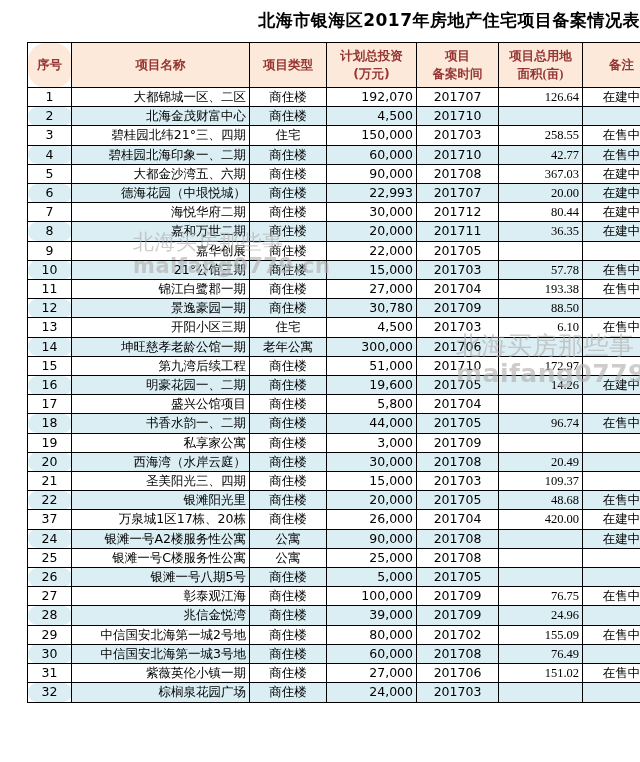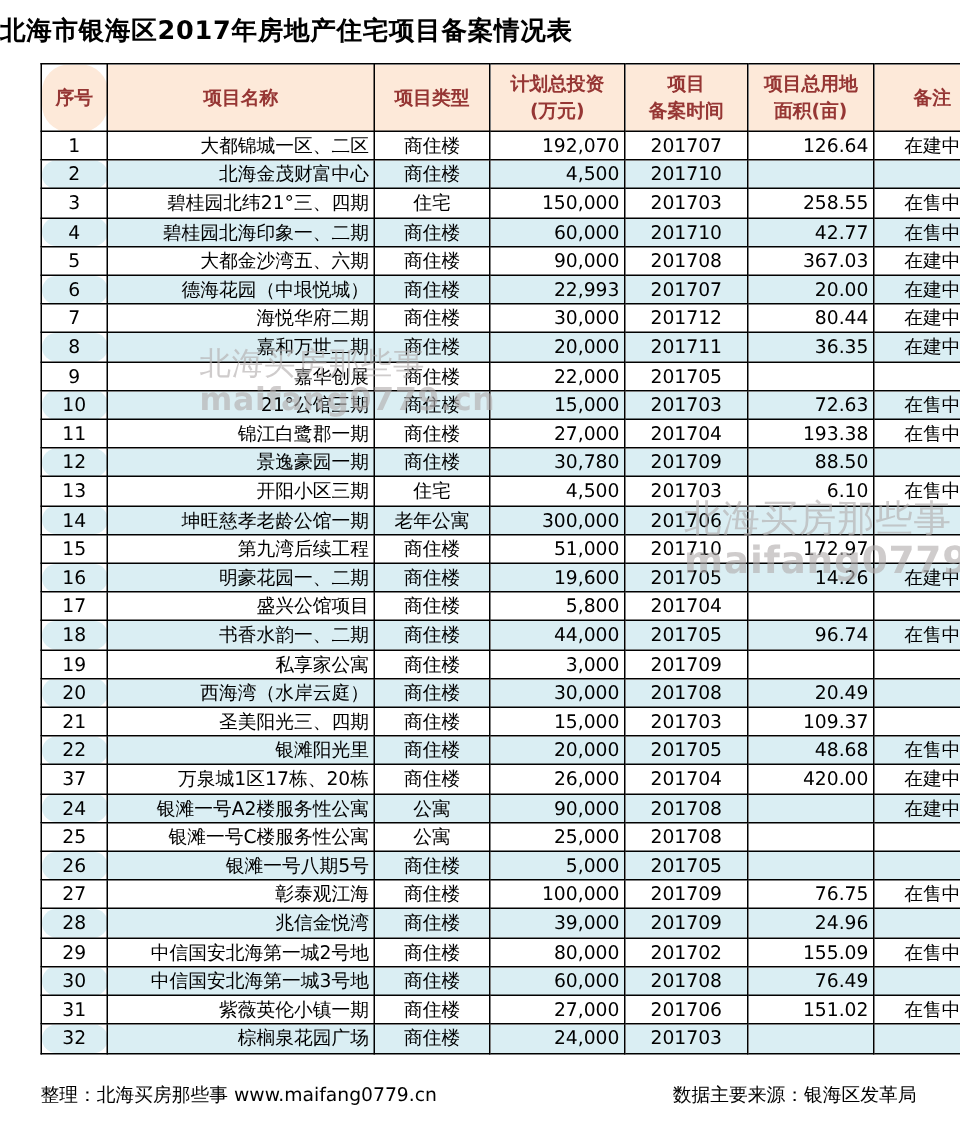--- a/index.html
+++ b/index.html
@@ -5,21 +5,21 @@
   html,body { margin:0; padding:0; background:#ffffff; }
   .page {
     position:relative;
     width:640px; height:762px;
     background:#ffffff;
     font-family:"DejaVu Sans","Liberation Sans",sans-serif;
     overflow:hidden;
   }
   .title {
     position:absolute; top:9px; left:0; width:100%;
-    text-align:left;
+    text-align:right;
     font-size:17px; font-weight:bold; color:#000000;
     letter-spacing:0.5px;
   }
   table.report {
     position:absolute; left:27px; top:42px;
     border-collapse:collapse;
     table-layout:fixed;
     width:584px;
     border:1.5px solid #000000;
   }
@@ -44,21 +44,21 @@
     line-height:18.2px;
     background:#ffffff;
   }
   table.report tbody tr:nth-child(even) td { background:#DAEEF3; }
   
   .c0 { width:37px;  text-align:center;border-radius:18px; }
   .c1 { width:171px; text-align:right; }
   .c2 { width:70px;  text-align:center;font-family:Liberation Serif, serif; }
   .c3 { width:83px;  text-align:right; }
   .c4 { width:75px;  text-align:center; }
-  .c5 { width:77px;  text-align:right; }
+  .c5 { width:77px;  text-align:right;font-family:Liberation Serif, serif; }
   .c6 { width:71px;  text-align:center; }
   .footer {
     position:absolute; left:27px; top:722px; width:584px;
     display:flex; justify-content:space-between;
     font-size:12.5px; color:#000000;
   }
   .watermark {
     position:absolute;
     color:rgba(178,173,173,0.62);
     pointer-events:none;
@@ -171,21 +171,21 @@
           <td class="c4">201705</td>
           <td class="c5"></td>
           <td class="c6"></td>
         </tr>
         <tr>
           <td class="c0">10</td>
           <td class="c1">21°公馆三期</td>
           <td class="c2">商住楼</td>
           <td class="c3">15,000</td>
           <td class="c4">201703</td>
-          <td class="c5">72.63</td>
+          <td class="c5">57.78</td>
           <td class="c6">在售中</td>
         </tr>
         <tr>
           <td class="c0">11</td>
           <td class="c1">锦江白鹭郡一期</td>
           <td class="c2">商住楼</td>
           <td class="c3">27,000</td>
           <td class="c4">201704</td>
           <td class="c5">193.38</td>
           <td class="c6">在售中</td>
@@ -384,18 +384,14 @@
 
   <div class="watermark wm1">
     <span class="l1">北海买房那些事</span>
     <span class="l2">maifang0779.cn</span>
   </div>
   <div class="watermark wm2">
     <span class="l1">北海买房那些事</span>
     <span class="l2">maifang0779.cn</span>
   </div>
 
-  <div class="footer">
-    <span>整理：北海买房那些事 www.maifang0779.cn</span>
-    <span>数据主要来源：银海区发革局</span>
-  </div>
 
 </div>
 
 </body></html>

